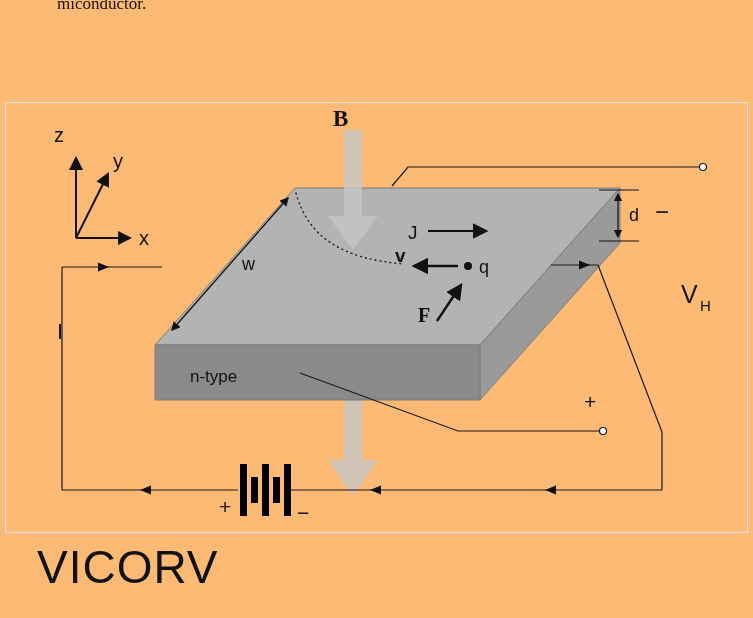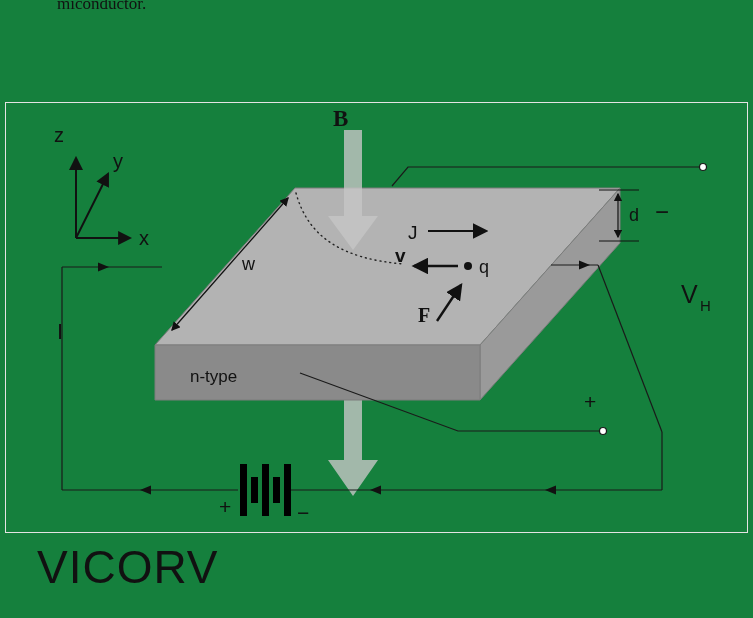--- a/index.html
+++ b/index.html
@@ -1,16 +1,16 @@
 <!DOCTYPE html>
 <html><head>
 <meta charset="utf-8">
 <style>
   html,body{margin:0;padding:0;background:#fff;}
-  .stage{position:relative;width:753px;height:618px;background:#15803d;overflow:hidden;
+  .stage{position:relative;width:753px;height:618px;background:#fdba74;overflow:hidden;
          font-family:"Liberation Sans",sans-serif;}
   svg{display:block;}
   text{fill:#111;}
   .sans{font-family:"Liberation Sans",sans-serif;}
   .serif{font-family:"Liberation Serif",serif;}
   .bold{font-weight:bold;}
 </style>
 </head>
 <body>
 

